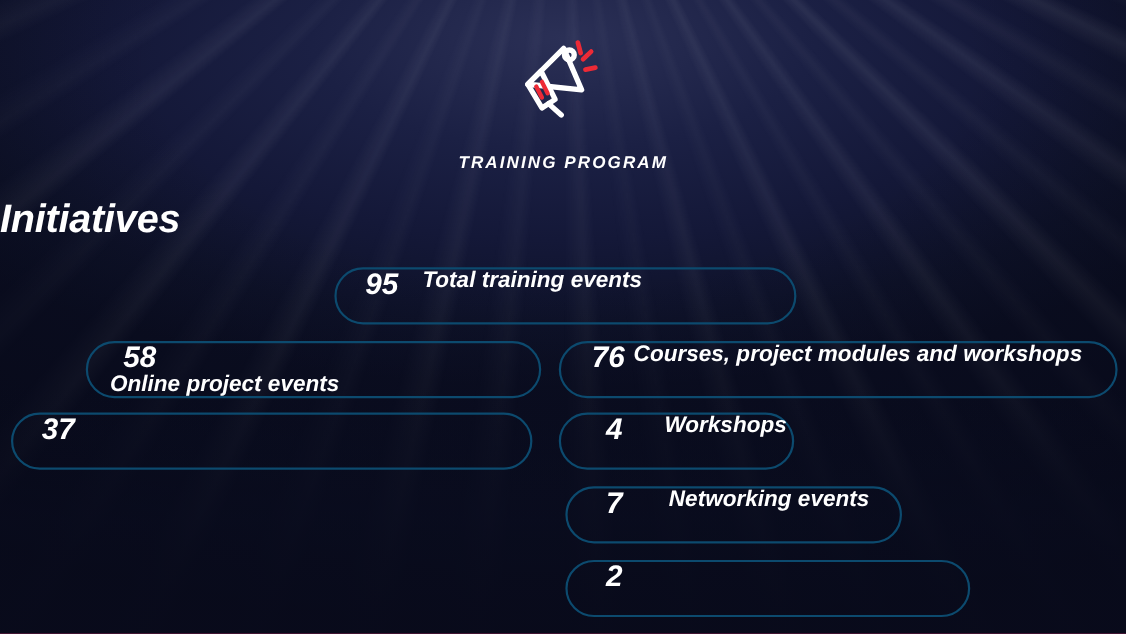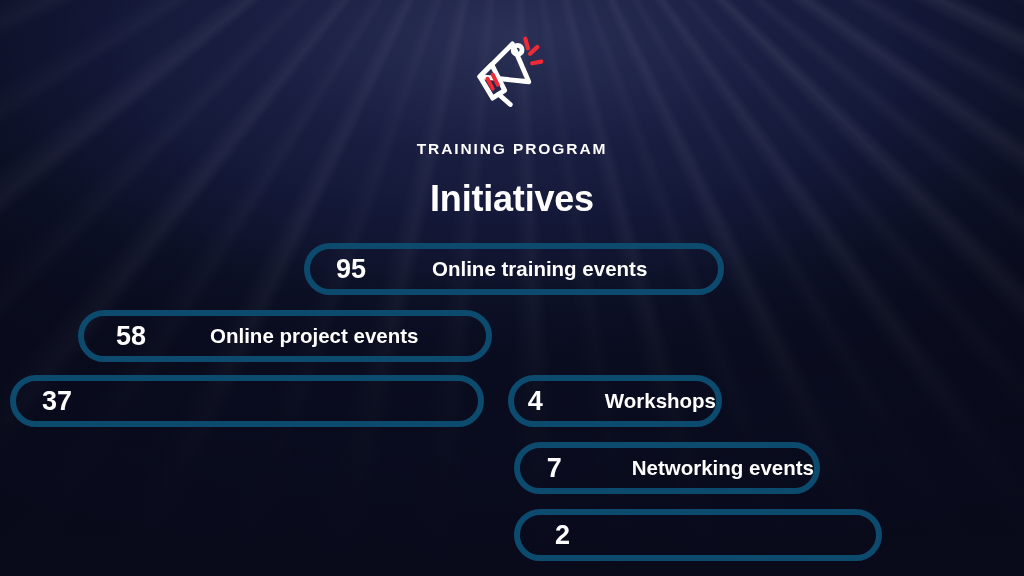--- a/index.html
+++ b/index.html
@@ -7,20 +7,21 @@
     padding: 0;
     background: #000;
   }
   #slide {
     position: relative;
     width: 1024px;
     height: 576px;
     overflow: hidden;
     background: #ec4899;
     font-family: "Liberation Sans", sans-serif;
+    font-style: italic;
   }
 
   
   .bg-base {
     position: absolute;
     inset: 0;
     background:
       radial-gradient(ellipse 70% 55% at 50% 6%, #2b3056 0%, #1b2044 32%, #141838 58%, #0e1229 82%, #0b0e22 100%);
   }
   
@@ -159,76 +160,74 @@
     color: #ffffff;
     font-size: 15.5px;
     font-weight: bold;
     letter-spacing: 1.9px;
   }
 
   .headline {
     position: absolute;
     left: 0; right: 0;
     top: 178px;
-    text-align: center;
     color: #ffffff;
     font-size: 36px;
     font-weight: bold;
     letter-spacing: -0.2px;
   }
 
   
   .pill {
     position: absolute;
     box-sizing: border-box;
     display: flex;
-    align-items: center;
-    border: 6px solid #0c4a6e;
+    align-items: flex-start;
+    border: 2px solid #0c4a6e;
     border-radius: 999px;
     color: #ffffff;
     white-space: nowrap;
     background: transparent;
-    gap: 44px;
   }
   .pill .num {
     font-size: 27px;
     font-weight: bold;
     text-align: right;
     line-height: 1;
   }
   .pill .lbl {
     font-size: 20.5px;
     font-weight: bold;
     line-height: 1;
   }
 
   
   #pill-total    { left: 304px; top: 243px;  width: 420px; height: 52px; }
   #pill-total   .num { width: 56px; }
   #pill-total   .lbl { margin-left: 22px; }
 
-  #pill-online   { left: 78px;  top: 310px;  width: 414px; height: 52px; }
+  #pill-online   { left: 78px;  top: 310px;  width: 414px; height: 52px; flex-direction: column; }
   #pill-online  .num { width: 62px; }
   #pill-online  .lbl { margin-left: 20px; }
 
   #pill-courses  { left: 508px; top: 310px;  width: 508px; height: 52px; }
   #pill-courses .num { width: 58px; }
   #pill-courses .lbl { margin-left: 8px; }
 
   #pill-inperson { left: 10px;  top: 375px;  width: 474px; height: 52px; }
   #pill-inperson .num { width: 56px; }
   #pill-inperson .lbl { margin-left: 22px; }
 
   #pill-workshops{ left: 508px; top: 375px;  width: 214px; height: 52px; }
   #pill-workshops .num { width: 56px; }
-  #pill-workshops .lbl { margin-left: 18px; }
+  #pill-workshops .lbl { margin-left: 38px; }
 
   #pill-network  { left: 514px; top: 442px;  width: 306px; height: 52px; }
   #pill-network .num { width: 50px; }
-  #pill-network .lbl { margin-left: 26px; }
+  #pill-network .lbl { margin-left: 42px; }
 
   #pill-special  { left: 514px; top: 509px;  width: 368px; height: 52px; }
   #pill-special .num { width: 50px; }
   #pill-special .lbl { margin-left: 26px; }
 </style>
 </head>
 <body>
 
 <div id="slide">
 
@@ -263,28 +262,32 @@
           <path d="M84 39 L73.5 41"></path>
         </g>
       </svg>
     </div>
 
     <div class="eyebrow">TRAINING PROGRAM</div>
     <div class="headline">Initiatives</div>
 
     <div class="pill" id="pill-total">
       <span class="num">95</span>
-      <span class="lbl">Online training events</span>
+      <span class="lbl">Total training events</span>
     </div>
 
     <div class="pill" id="pill-online">
       <span class="num">58</span>
       <span class="lbl">Online project events</span>
     </div>
 
+    <div class="pill" id="pill-courses">
+      <span class="num">76</span>
+      <span class="lbl">Courses, project modules and workshops</span>
+    </div>
 
     <div class="pill" id="pill-inperson">
       <span class="num">37</span>
     </div>
 
     <div class="pill" id="pill-workshops">
       <span class="num">4</span>
       <span class="lbl">Workshops</span>
     </div>
 

